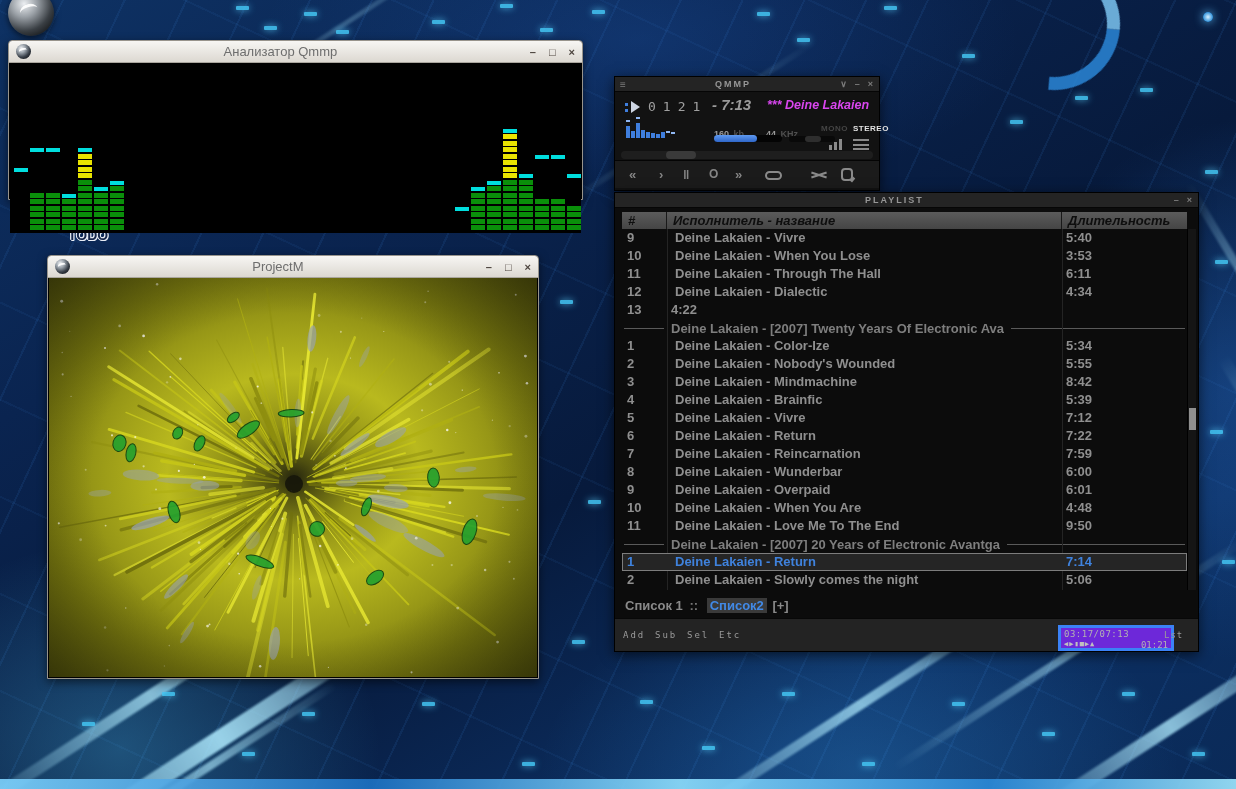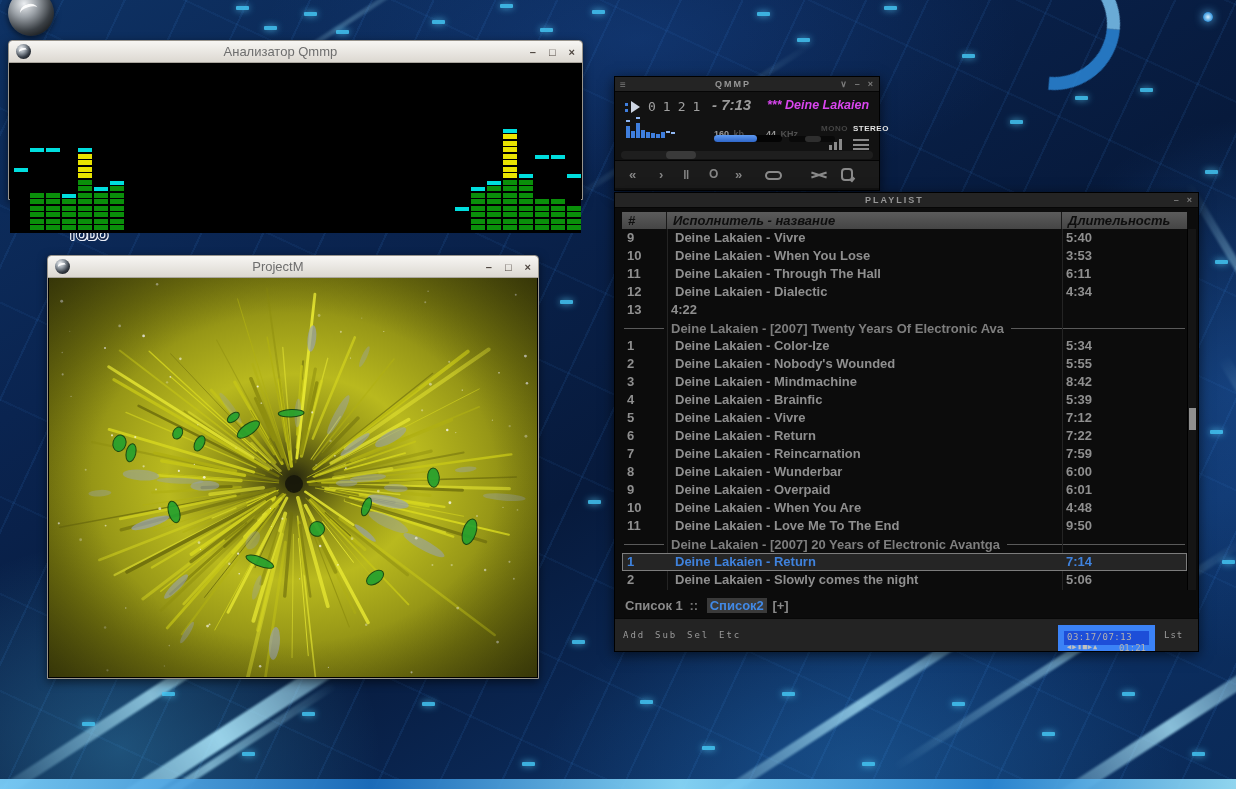--- a/index.html
+++ b/index.html
@@ -121,21 +121,21 @@
   .gtxt { margin:0 7px; overflow:hidden; }
   .pl-scroll { position:absolute; left:572px; top:36px; width:9px; height:361px; background:#151515; border-left:1px solid #000; }
   .pl-thumb { position:absolute; left:1px; top:179px; width:7px; height:22px; background:#8f8f8f; }
   .pl-tabs { position:absolute; left:10px; top:405px; font-size:13px; font-weight:bold; color:#8a8a8a; }
   .pl-tabs .tab2 { color:#4189e6; background:#3a3a3a; padding:0 3px; margin:0 2px; }
   .pl-tabs .tsep { margin:0 3px; color:#777; }
   .pl-foot { position:absolute; left:0; top:425px; width:583px; height:33px; background:#232323; border-top:1px solid #080808; }
   .pl-foot .fbtn { position:absolute; top:11px; font-family:"DejaVu Sans Mono", monospace; font-size:9px;
     letter-spacing:2px; color:#9a9a9a; }
   .fb-add{left:8px} .fb-sub{left:40px} .fb-sel{left:72px} .fb-etc{left:104px}
-  .lcd { position:absolute; left:443px; top:6px; width:97px; height:26px; background:#1d4ed8; border:6px solid #3b82f6;
+  .lcd { position:absolute; left:443px; top:6px; width:116px; height:26px; background:#6d28d9; border:3px solid #3b82f6;
     font-family:"DejaVu Sans Mono", monospace; color:#b2b2b2; }
   .lcd1 { font-size:9px; padding:1px 0 0 3px; letter-spacing:.5px; }
   .lcd2 { display:flex; justify-content:space-between; padding:1px 3px 0 3px; }
   .lcdc { font-size:7px; letter-spacing:1px; color:#c0c0c0; }
   .lcdt { font-size:9px; }
   .lst { position:absolute; left:549px; top:11px; font-family:"DejaVu Sans Mono", monospace; font-size:9px;
     letter-spacing:1px; color:#9a9a9a; }
 </style>
 </head>
 <body>

